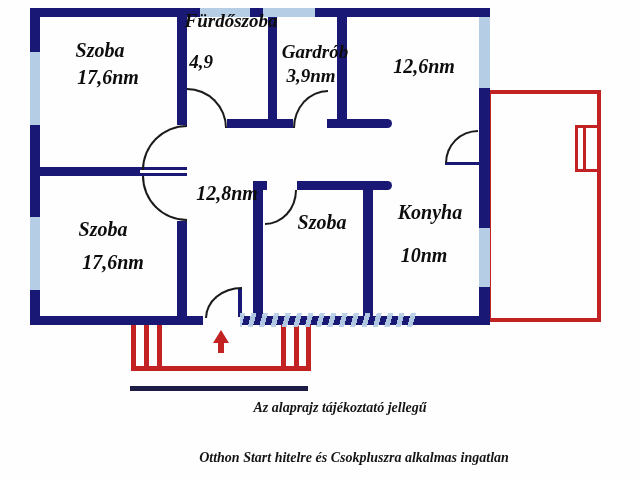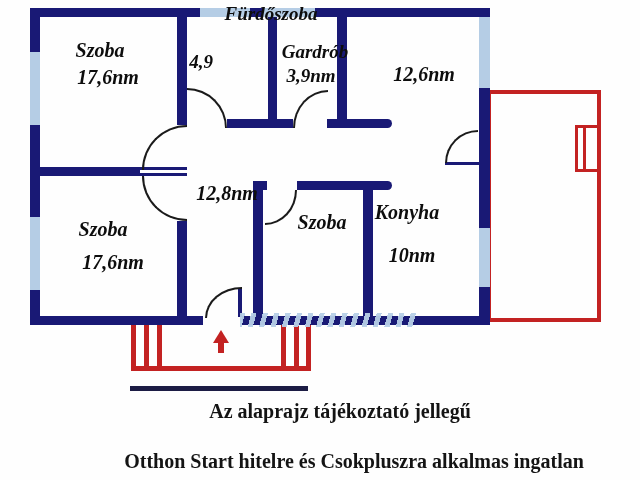--- a/index.html
+++ b/index.html
@@ -15,22 +15,22 @@
   .arc{position:absolute;border:0 solid var(--door);background:transparent;z-index:5;box-sizing:border-box;}
   .arc.tl{border-top-width:2px;border-left-width:2px;border-top-left-radius:100% 100%;}
   .arc.tr{border-top-width:2px;border-right-width:2px;border-top-right-radius:100% 100%;}
   .arc.bl{border-bottom-width:2px;border-left-width:2px;border-bottom-left-radius:100% 100%;}
   .arc.br{border-bottom-width:2px;border-right-width:2px;border-bottom-right-radius:100% 100%;}
   .red{position:absolute;z-index:1;box-sizing:border-box;}
   .redline{position:absolute;background:var(--outdoor);z-index:2;}
   .rlabel{position:absolute;transform:translate(-50%,-50%);font-style:italic;font-weight:bold;
           font-size:20px;color:var(--ink);white-space:nowrap;z-index:7;}
   .rlabel.small{font-size:19px;}
-  .caption{position:absolute;transform:translateX(-50%);font-weight:bold;
-           font-size:20px;color:#141414;white-space:nowrap;z-index:7;}
+  .caption{position:absolute;transform:translateX(-50%);font-style:italic;font-weight:bold;
+           font-size:14px;color:#141414;white-space:nowrap;z-index:7;}
   .capped-r{border-top-right-radius:5px;border-bottom-right-radius:5px;}
   .capped-l{border-top-left-radius:5px;border-bottom-left-radius:5px;}
   #watermark{position:absolute;left:240px;top:313px;width:176px;height:14px;z-index:6;
     background:repeating-linear-gradient(105deg,#b7cfe7 0 5px,rgba(255,255,255,0) 5px 11px);
     opacity:.95;}
   .arrow-head{position:absolute;width:0;height:0;z-index:2;
     border-left:8px solid transparent;border-right:8px solid transparent;
     border-bottom:13px solid var(--outdoor);}
   .arrow-stem{position:absolute;background:var(--outdoor);z-index:2;}
 </style>
@@ -88,34 +88,34 @@
   <div class="arc tl" style="left:293px;top:90px;width:35px;height:38px;"></div>
   <div class="arc tl" style="left:445px;top:130px;width:33px;height:33px;"></div>
   <div class="arc br" style="left:265px;top:190px;width:32px;height:35px;"></div>
   <div class="arc tl" style="left:205px;top:287px;width:37px;height:31px;"></div>
 
   <div id="watermark"></div>
 
   <div class="rlabel" style="left:100px;top:50px;">Szoba</div>
   <div class="rlabel" style="left:108px;top:77px;">17,6nm</div>
 
-  <div class="rlabel small" style="left:231px;top:14px;margin-left:40px;">Fürdőszoba</div>
+  <div class="rlabel small" style="left:231px;top:21px;">Fürdőszoba</div>
   <div class="rlabel small" style="left:201px;top:62px;">4,9</div>
 
   <div class="rlabel small" style="left:315px;top:52px;">Gardrób</div>
   <div class="rlabel small" style="left:311px;top:76px;">3,9nm</div>
 
-  <div class="rlabel" style="left:424px;top:74px;text-align:right;">12,6nm</div>
+  <div class="rlabel" style="left:424px;top:66px;text-align:right;">12,6nm</div>
 
   <div class="rlabel" style="left:227px;top:193px;">12,8nm</div>
 
   <div class="rlabel" style="left:322px;top:222px;">Szoba</div>
 
-  <div class="rlabel" style="left:407px;top:212px;">Konyha</div>
-  <div class="rlabel" style="left:412px;top:255px;font-style:italic;">10nm</div>
+  <div class="rlabel" style="left:430px;top:212px;">Konyha</div>
+  <div class="rlabel" style="left:424px;top:255px;font-style:italic;">10nm</div>
 
   <div class="rlabel" style="left:103px;top:229px;">Szoba</div>
   <div class="rlabel" style="left:113px;top:262px;">17,6nm</div>
 
   <div class="caption" style="left:340px;top:400px;">Az alaprajz tájékoztató jellegű</div>
   <div class="caption" style="left:354px;top:450px;">Otthon Start hitelre és Csokpluszra alkalmas ingatlan</div>
 
 </div>
 
 </body></html>

